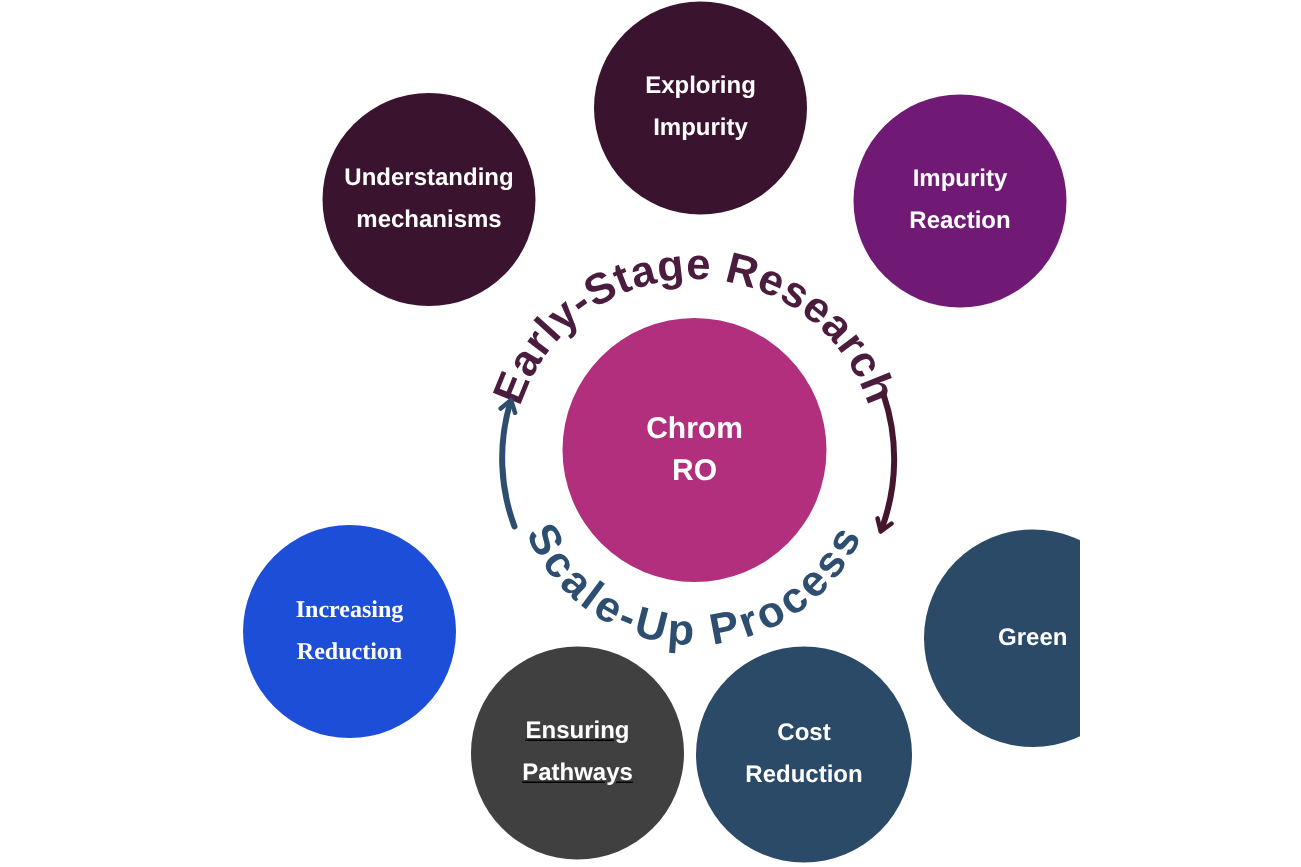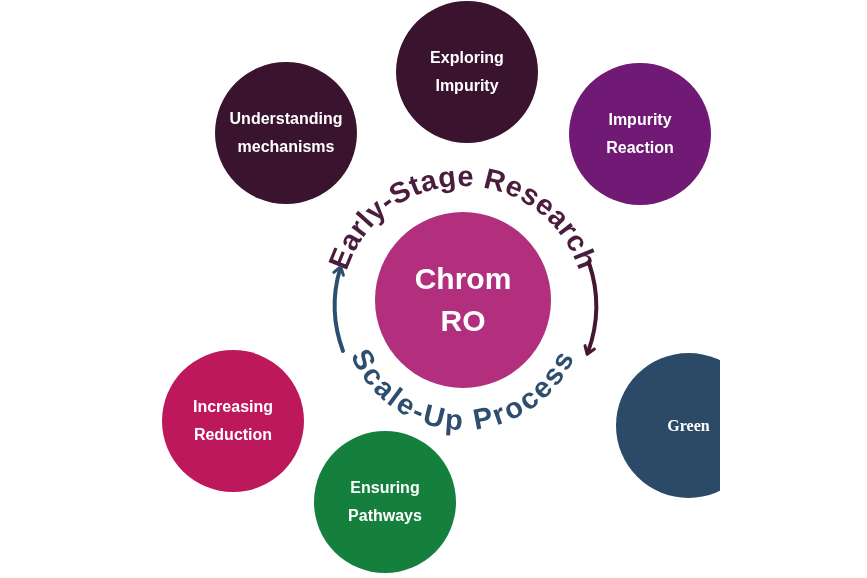--- a/index.html
+++ b/index.html
@@ -32,25 +32,25 @@
     line-height: 1.72;
     white-space: nowrap;
   }
   
   .c-exploring     { left: 369px; top: 1px;   width: 142px; height: 142px; }
   .c-understanding { left: 188px; top: 62px;  width: 142px; height: 142px; }
   .c-impurity      { left: 542px; top: 63px;  width: 142px; height: 142px; }
   .c-increasing    { left: 135px; top: 350px; width: 142px; height: 142px; }
   .c-ensuring      { left: 287px; top: 431px; width: 142px; height: 142px; }
   .c-cost          { left: 437px; top: 431px; width: 144px; height: 144px; }
-  .c-green         { left: 589px; top: 353px; width: 145px; height: 145px; font-family: Liberation Serif, serif; }
+  .c-green         { left: 589px; top: 353px; width: 145px; height: 145px; }
   
   .c-hub           { left: 348px; top: 212px; width: 176px; height: 176px; }
   .c-hub .line {
-    font-size: 30px;
+    font-size: 20px;
     line-height: 1.4;
   }
   .overlay {
     position: absolute;
     left: 0;
     top: 0;
     pointer-events: none;
   }
   .arc-text {
     font-family: "Liberation Sans", "DejaVu Sans", sans-serif;
@@ -78,30 +78,34 @@
   <div class="circle c-understanding" style="background-color: rgb(58, 19, 46);">
     <div class="line">Understanding</div>
     <div class="line">mechanisms</div>
   </div>
 
   <div class="circle c-impurity" style="background-color: #701a75;">
     <div class="line">Impurity</div>
     <div class="line">Reaction</div>
   </div>
 
-  <div class="circle c-increasing" style="background-color: #be185d;">
+  <div class="circle c-increasing" style="background-color: #1d4ed8; font-family: Liberation Serif, serif;">
     <div class="line">Increasing</div>
     <div class="line">Reduction</div>
   </div>
 
-  <div class="circle c-ensuring" style="background-color: #15803d;">
+  <div class="circle c-ensuring" style="background-color: #404040; text-decoration: underline;">
     <div class="line">Ensuring</div>
     <div class="line">Pathways</div>
   </div>
 
+  <div class="circle c-cost" style="background-color: rgb(43, 74, 104);">
+    <div class="line">Cost</div>
+    <div class="line">Reduction</div>
+  </div>
 
   <div class="circle c-green" style="background-color: rgb(43, 74, 104);">
     <div class="line">Green</div>
   </div>
 
   <div class="circle c-hub" style="background-color: rgb(177, 47, 125);">
     <div class="line">Chrom</div>
     <div class="line">RO</div>
   </div>
 

